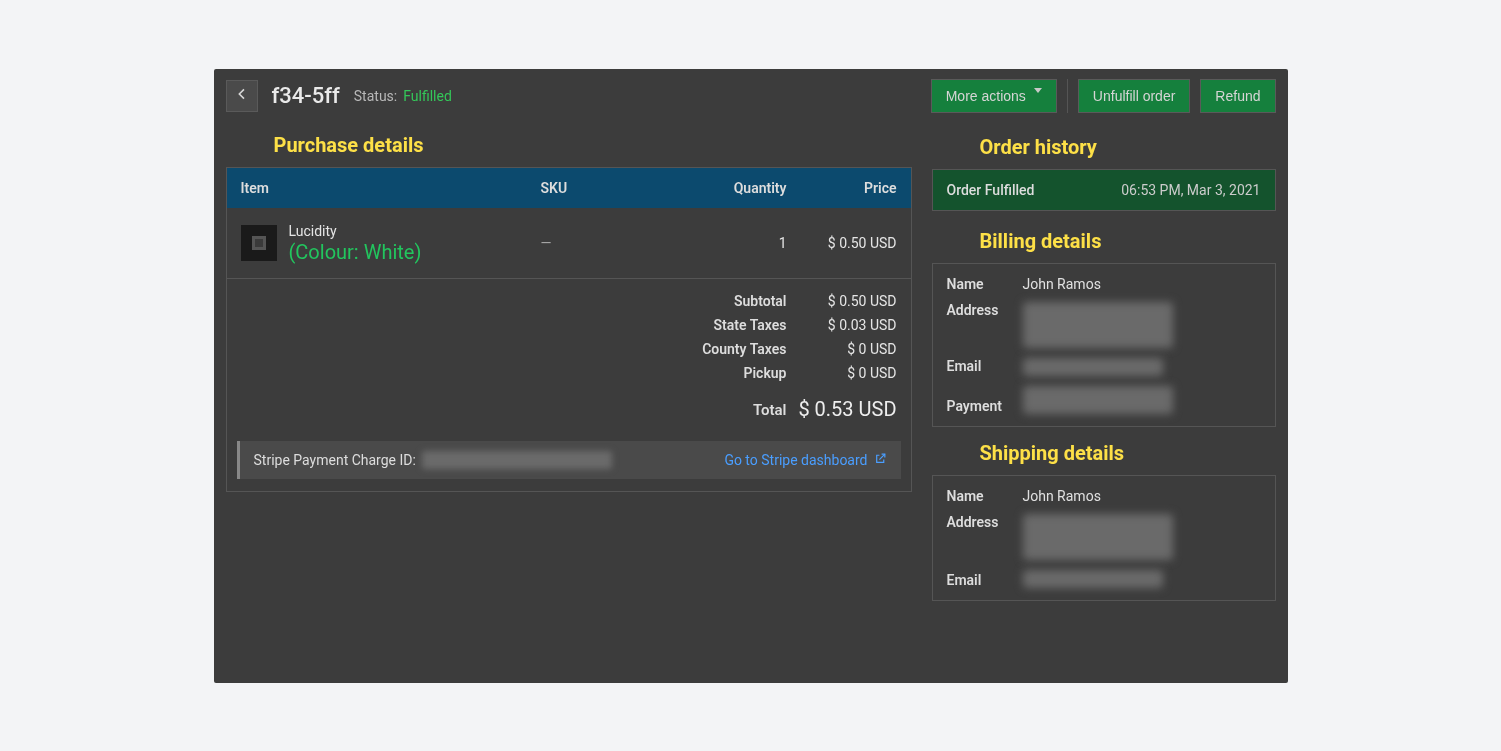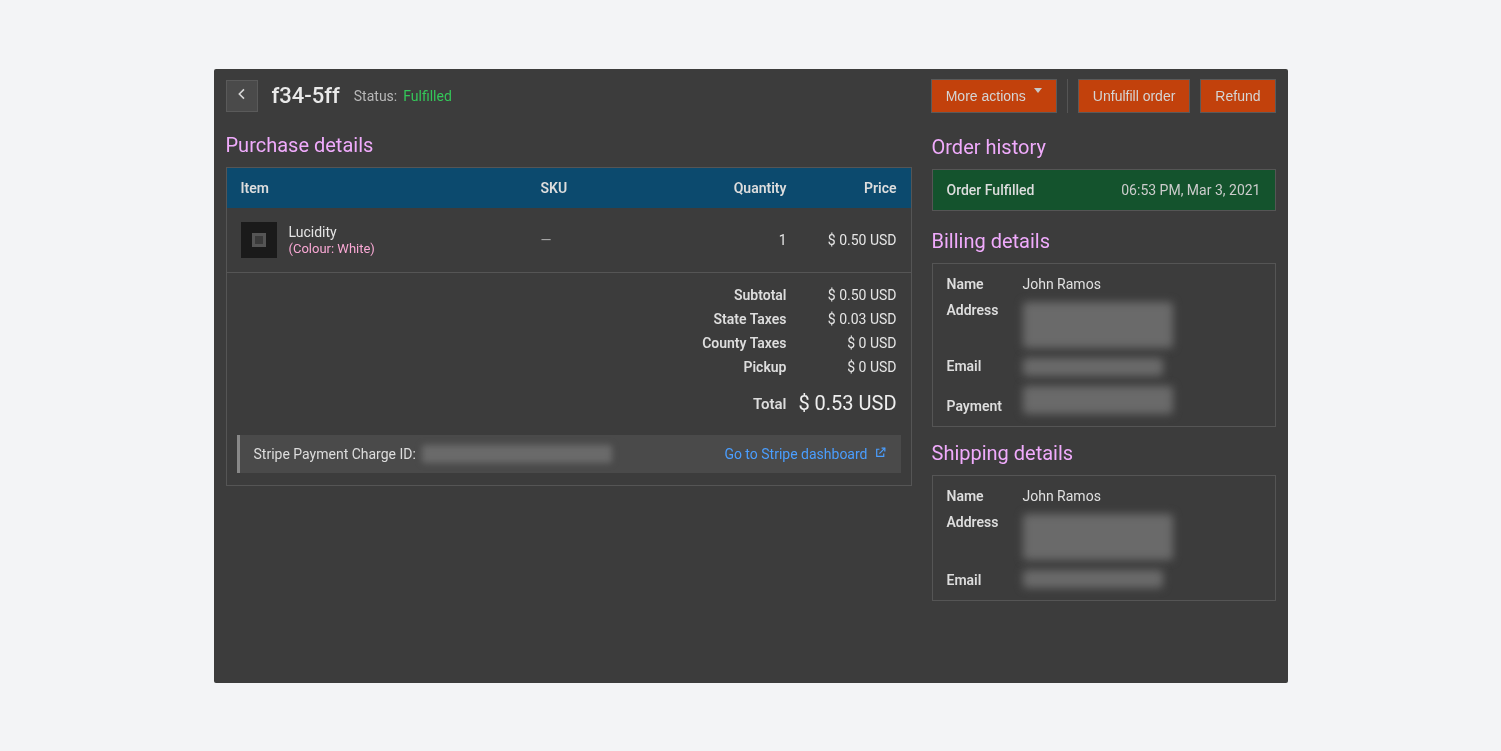--- a/index.html
+++ b/index.html
@@ -34,37 +34,37 @@
     cursor:pointer;
   }
   .order-id {
     font-size: 22px; font-weight: 500; color: #eaeaea;
   }
   .status-wrap { display:flex; gap:6px; font-size:14px; }
   .status-label { color:#b8b8b8; }
   .status-value { color:#34c759;text-align:right; }
   .header-actions { margin-left:auto; display:flex; gap:10px; }
   .btn {
-    background:#c2410c; border:1px solid #5a5a5a; color:#d5d5d5;
+    background:#15803d; border:1px solid #5a5a5a; color:#d5d5d5;
     font-size:14px; padding:8px 14px; cursor:pointer;
     display:flex; gap:8px;
   }
   .caret { width:0; height:0; border-left:4px solid transparent; border-right:4px solid transparent; border-top:5px solid #c8c8c8; }
   .divider-v { width:1px; background:#555; align-self:stretch; }
 
   
   .body {
     display:flex; gap:20px; padding: 10px 12px 0 12px;
     height: 560px;
   }
   .left { flex: 1; min-width:0; }
   .right { width: 344px; }
 
   h2.section-title {
-    font-size: 20px; font-weight: 400; color:#f0abfc; margin-bottom:10px;
+    font-size: 20px; font-weight: 700; color:#fde047; margin-bottom:10px;margin-left:48px;
   }
 
   
   .purchase-box {
     border:1px solid #555; background:#3c3c3c;
   }
   .table-head {
     display:grid; grid-template-columns: 300px 120px 1fr 110px;
     background:#0c4a6e; font-size:14px; font-weight:600; color:#ddd;
     padding: 12px 14px;
@@ -75,21 +75,21 @@
     display:grid; grid-template-columns: 300px 120px 1fr 110px;
     align-items:center; padding: 14px; border-bottom:1px solid #555;
   }
   .item-cell { display:flex; gap:12px; align-items:center; }
   .thumb {
     width:36px; height:36px; background:#1a1a1a;
     display:flex; align-items:center; justify-content:center;
   }
   .thumb-inner { width:14px; height:14px; background:#3a3a3a; border:3px solid #555; }
   .item-name { font-size:14px; color:#e5e5e5; line-height:1.3; }
-  .item-variant { font-size:13px; color:#f9a8d4; }
+  .item-variant { font-size:20px; color:#22c55e; }
   .td-sku { color:#aaa; font-size:14px; }
   .td-qty { text-align:right; font-size:14px; color:#e5e5e5; }
   .td-price { text-align:right; font-size:14px; color:#e5e5e5; }
 
   .totals {
     padding: 14px; border-bottom:0;
     display:grid; grid-template-columns: 1fr 110px;
     row-gap:8px; font-size:14px;margin-left:20px;
   }
   .totals .lbl { text-align:right; color:#ddd; font-weight:600; }

